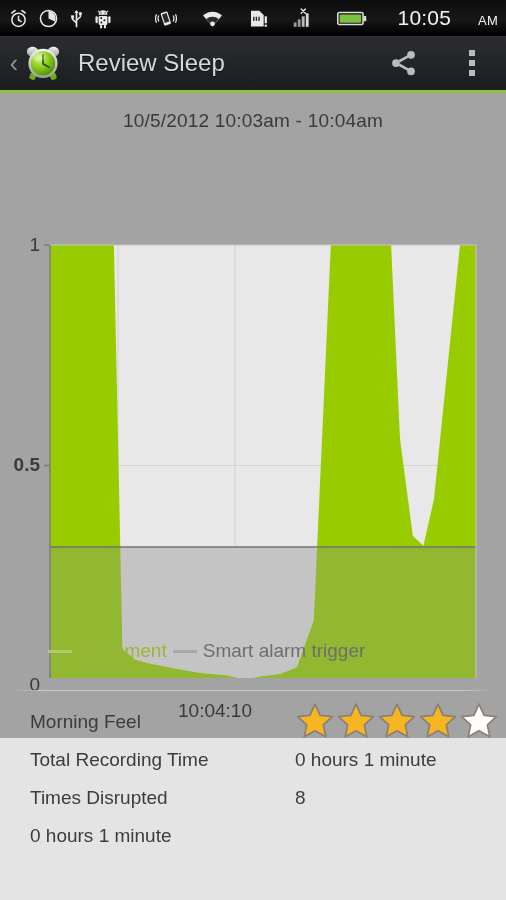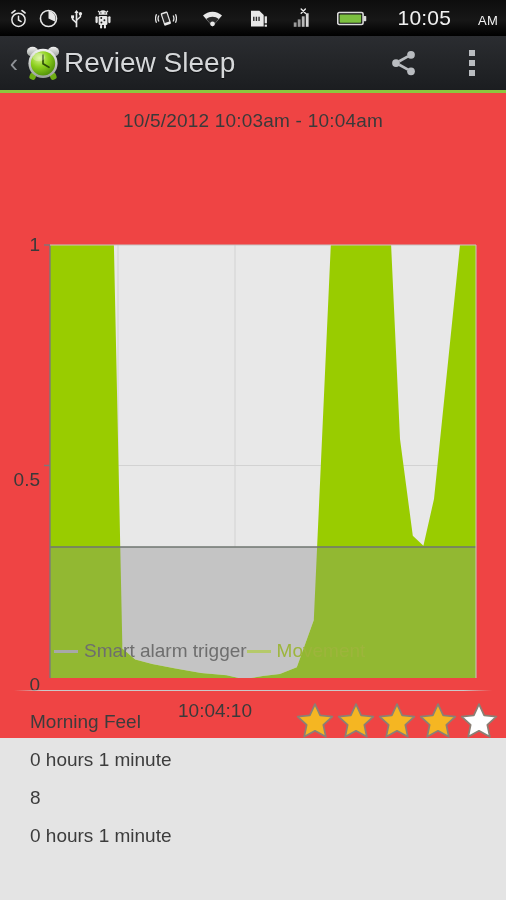--- a/index.html
+++ b/index.html
@@ -31,33 +31,33 @@
     background:linear-gradient(to bottom,#2b2d31 0%,#232528 50%,#1b1d20 100%);
     display:flex; align-items:center; padding-left:6px;
     border-bottom:3px solid #8cc63e;
   }
   .back-chevron{
     color:#8e9196; font-size:25px; line-height:1;
     width:16px; text-align:center; margin-right:1px;
   }
   .app-icon{ width:40px; height:40px; flex:0 0 auto; }
   .ab-title{
-    color:#d6d8da; font-size:28px; margin-left:1px;
+    color:#d6d8da; font-size:24px; margin-left:15px;
     text-shadow:0 1px 1px rgba(0,0,0,.6);
   }
   .ab-actions{ margin-left:auto; display:flex; align-items:center; }
   .ab-btn{
     width:68px; height:57px; display:flex;
     align-items:center; justify-content:center;
   }
   .overflow-dots{ display:flex; flex-direction:column; gap:4px; }
   .overflow-dots i{ display:block; width:6px; height:6px; background:#b9bcc0; }
 
   
-  .chart-wrap{ position:relative; width:506px; height:645px; background:#ef4444; }
+  .chart-wrap{ position:relative; width:506px; height:645px; background:#a3a3a3; }
   .chart-title{
     text-align:center; color:#3a3a3a; font-size:19px;
     padding-top:17px; letter-spacing:.2px;
   }
   .plot{ position:absolute; left:0; top:0; width:506px; height:585px; }
   .ytick{
     position:absolute; color:#3a3a3a; font-size:19px;
     text-align:right; width:38px; right:auto;
   }
   .xtick{
@@ -258,35 +258,35 @@
     <line x1="50" y1="152" x2="476" y2="152" stroke="#c6c6c6" stroke-width="1"></line>
 
     <line x1="44" y1="152" x2="50" y2="152" stroke="#7a7a7a" stroke-width="1.4"></line>
     <line x1="44" y1="372.5" x2="50" y2="372.5" stroke="#7a7a7a" stroke-width="1.4"></line>
     <line x1="44" y1="593" x2="50" y2="593" stroke="#7a7a7a" stroke-width="1.4"></line>
 
     <line x1="235" y1="593" x2="235" y2="601" stroke="#7a7a7a" stroke-width="1.4"></line>
   </svg>
 
   <div class="ytick" style="left:2px; top:141px;">1</div>
-  <div class="ytick" style="left:2px; top:376px;">0.5</div>
+  <div class="ytick" style="left:2px; top:361px;font-weight:bold;">0.5</div>
   <div class="ytick" style="left:2px; top:581px;">0</div>
 
   <div class="xtick" style="left:178px; top:607px; width:114px;">10:04:10</div>
 </div>
 
 <div class="legend">
+  <div class="lg-item">
+    <span class="lg-dash" style="background:#b5c96a;"></span>
+    <span class="lg-text" style="color:#9db53c;">Movement</span>
+  </div>
   <div class="lg-item" style="margin-left:6px;">
     <span class="lg-dash" style="background:#a8a8a8;"></span>
     <span class="lg-text" style="color:#6e6e6e;">Smart alarm trigger</span>
   </div>
-  <div class="lg-item">
-    <span class="lg-dash" style="background:#b5c96a;"></span>
-    <span class="lg-text" style="color:#9db53c;">Movement</span>
-  </div>
 </div>
 
 <div class="divider"></div>
 
 <div class="table">
 
   <div class="trow">
     <div class="tlabel">Morning Feel</div>
     <div class="stars">
       <svg width="40" height="40" viewBox="0 0 24 24">
@@ -302,24 +302,26 @@
           <path d="M12 1.9l3.1 6.7 7.3.8-5.4 4.9 1.5 7.2L12 17.9 5.5 21.5 7 14.3 1.6 9.4l7.3-.8z" fill="#f5b622" stroke="#8a8075" stroke-width="1.05" stroke-linejoin="round"></path>
         </svg>
       <svg width="40" height="40" viewBox="0 0 24 24">
           <path d="M12 1.9l3.1 6.7 7.3.8-5.4 4.9 1.5 7.2L12 17.9 5.5 21.5 7 14.3 1.6 9.4l7.3-.8z" fill="#ffffff" stroke="#8a8075" stroke-width="1.05" stroke-linejoin="round"></path>
         </svg>
     </div>
   </div>
 
 
   <div class="trow">
+    <div class="tlabel">Total Recording Time</div>
     <div class="tvalue">0 hours 1 minute</div>
   </div>
 
   <div class="trow">
+    <div class="tlabel">Times Disrupted</div>
     <div class="tvalue">8</div>
   </div>
 
   <div class="trow">
     <div class="tvalue">0 hours 1 minute</div>
   </div>
 
 </div>
 
 </body></html>

